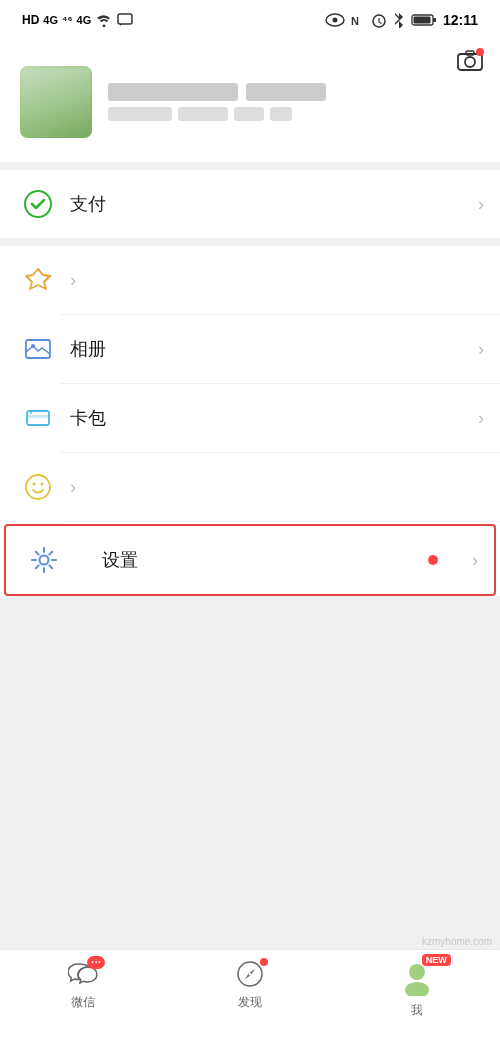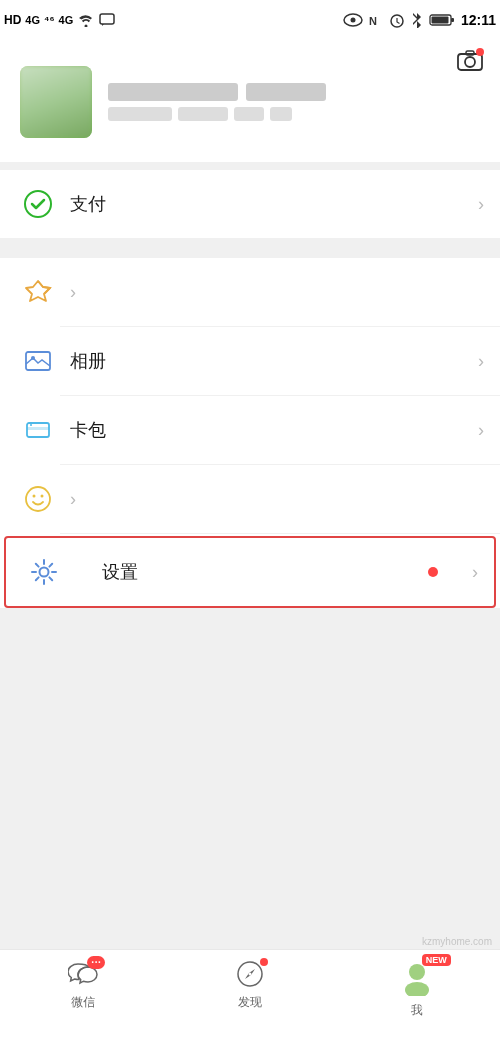--- a/index.html
+++ b/index.html
@@ -12,21 +12,21 @@
       position: relative;
     }
 
     
     .status-bar {
       background: #fff;
       height: 40px;
       display: flex;
       align-items: center;
       justify-content: space-between;
-      padding: 0 4px;
+      padding: 0 22px;
       font-size: 13px;
       font-weight: 600;
     }
     .status-left {
       display: flex;
       align-items: center;
       gap: 4px;
       font-size: 12px;
       font-weight: 700;
     }
@@ -112,21 +112,21 @@
     }
     .divider-thin {
       height: 1px;
       background: #f0f0f0;
       margin-left: 60px;
     }
 
     
     .menu-section {
       background: #fff;
-      margin-bottom: 12px;
+      margin-bottom: 0;
     }
     .menu-item {
       display: flex;
       align-items: center;
       padding: 16px 16px 16px 20px;
       position: relative;
       cursor: pointer;
     }
     .menu-icon {
       width: 36px;

